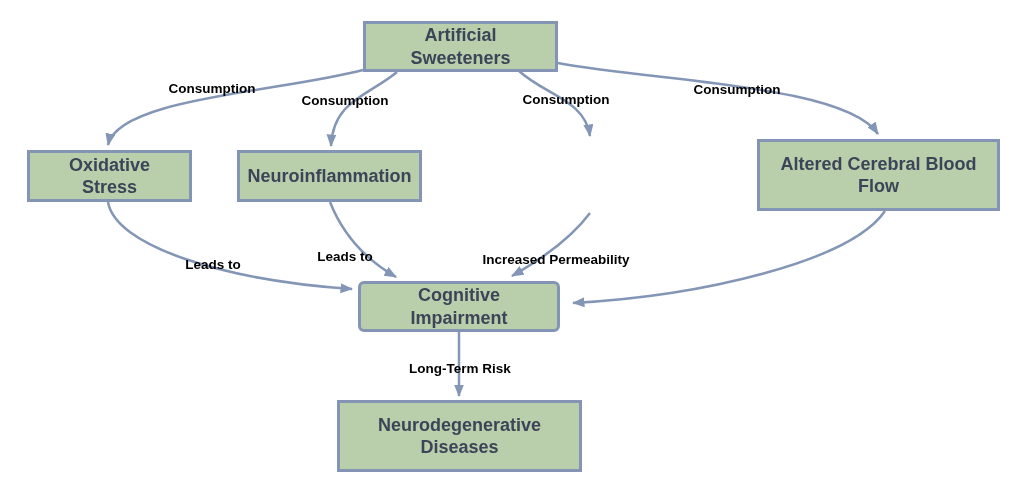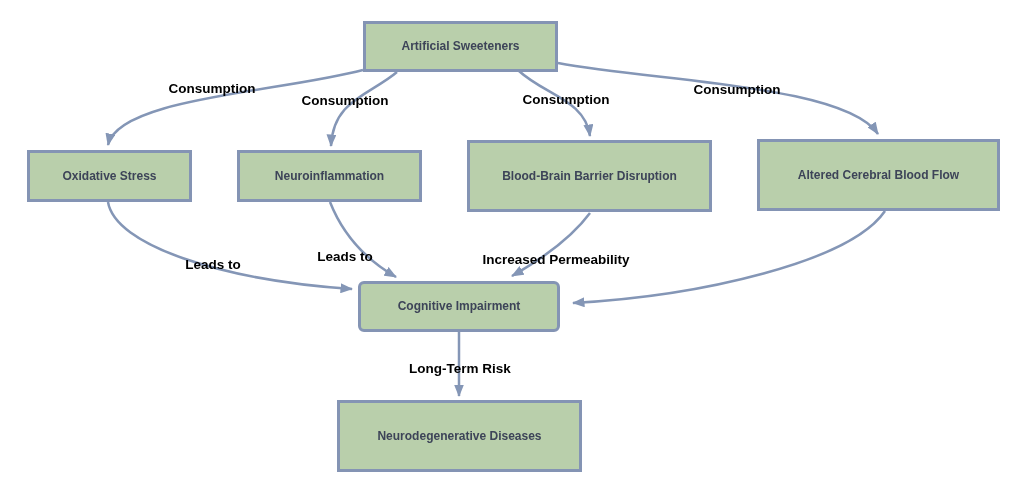--- a/index.html
+++ b/index.html
@@ -11,21 +11,21 @@
     overflow:hidden;
   }
   .arrow-layer { position:absolute; left:0; top:0; width:1032px; height:489px; }
   .node {
     position:absolute;
     box-sizing:border-box;
     background:#b9cfab;
     border:3px solid #8494b4;
     color:#3d4458;
     font-weight:bold;
-    font-size:12px;
+    font-size:18px;
     line-height:1.25;
     display:flex; align-items:center; justify-content:center;
     text-align:center;
     padding:4px 10px;
   }
   .edge-label {
     position:absolute;
     transform:translate(-50%,-50%);
     color:#000000;
     font-weight:bold;
@@ -71,21 +71,20 @@
       <path d="M 330 202 C 345 240 370 262 396 277" marker-end="url(#ah)"></path>
       <path d="M 590 213 C 570 240 540 260 512 276" marker-end="url(#ah)"></path>
       <path d="M 885 211 C 850 262 700 296 573 303" marker-end="url(#ah)"></path>
       <path d="M 459 332 L 459 396" marker-end="url(#ah)"></path>
     </g>
   </svg>
 
   <div class="node" id="node-as">Artificial Sweeteners</div>
   <div class="node" id="node-ni">Neuroinflammation</div>
   <div class="node" id="node-os">Oxidative Stress</div>
-  <div class="node" id="node-bbb">Blood-Brain Barrier Disruption</div>
   <div class="node" id="node-acbf">Altered Cerebral Blood Flow</div>
   <div class="node" id="node-ci">Cognitive Impairment</div>
   <div class="node" id="node-nd">Neurodegenerative Diseases</div>
 
   <div class="edge-label" id="lbl-c1">Consumption</div>
   <div class="edge-label" id="lbl-c2">Consumption</div>
   <div class="edge-label" id="lbl-c3">Consumption</div>
   <div class="edge-label" id="lbl-c4">Consumption</div>
   <div class="edge-label" id="lbl-l1">Leads to</div>
   <div class="edge-label" id="lbl-l2">Leads to</div>

